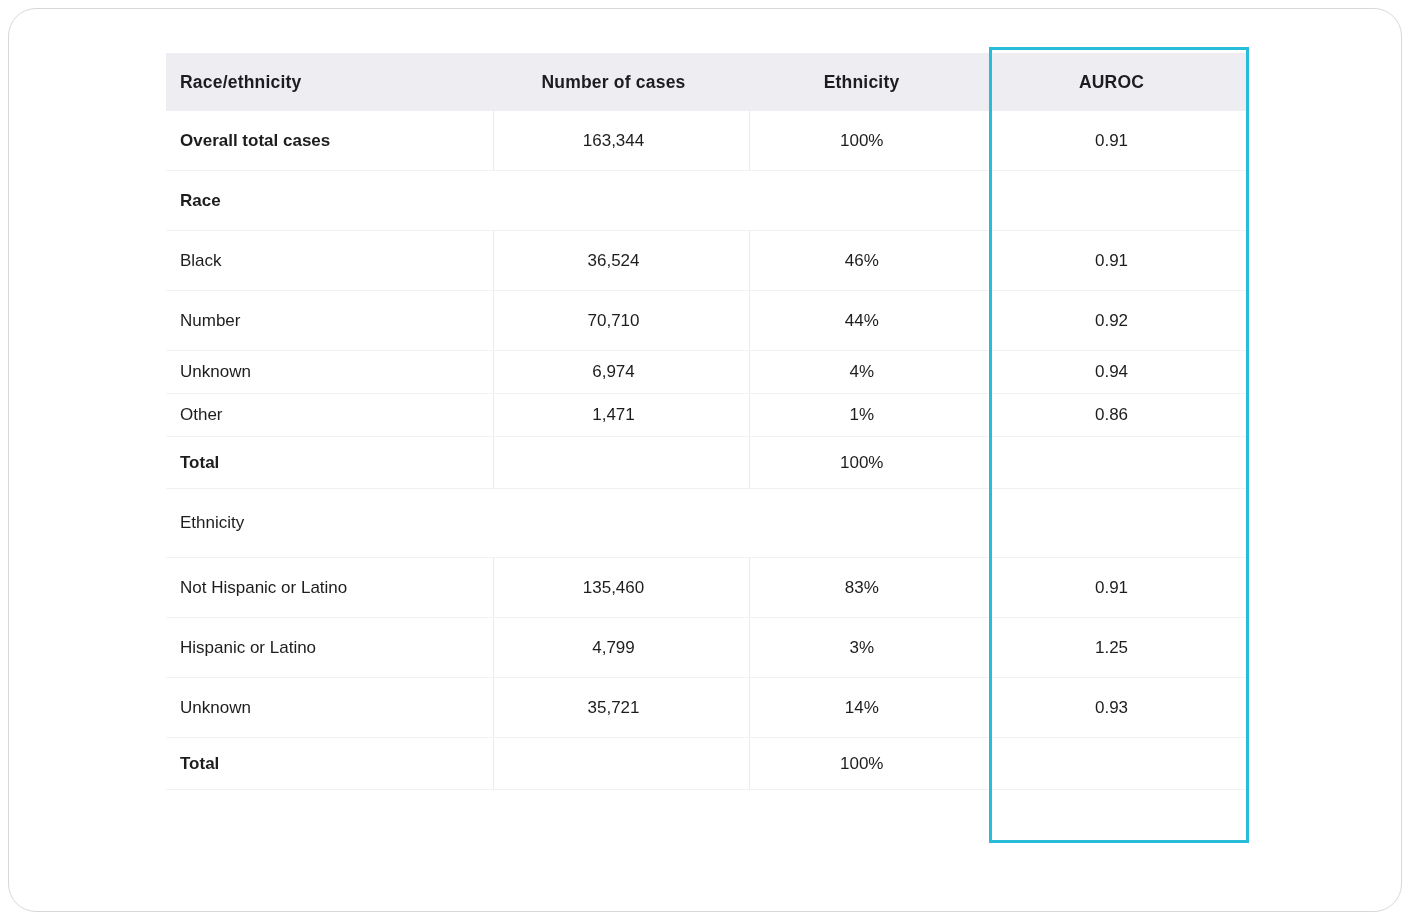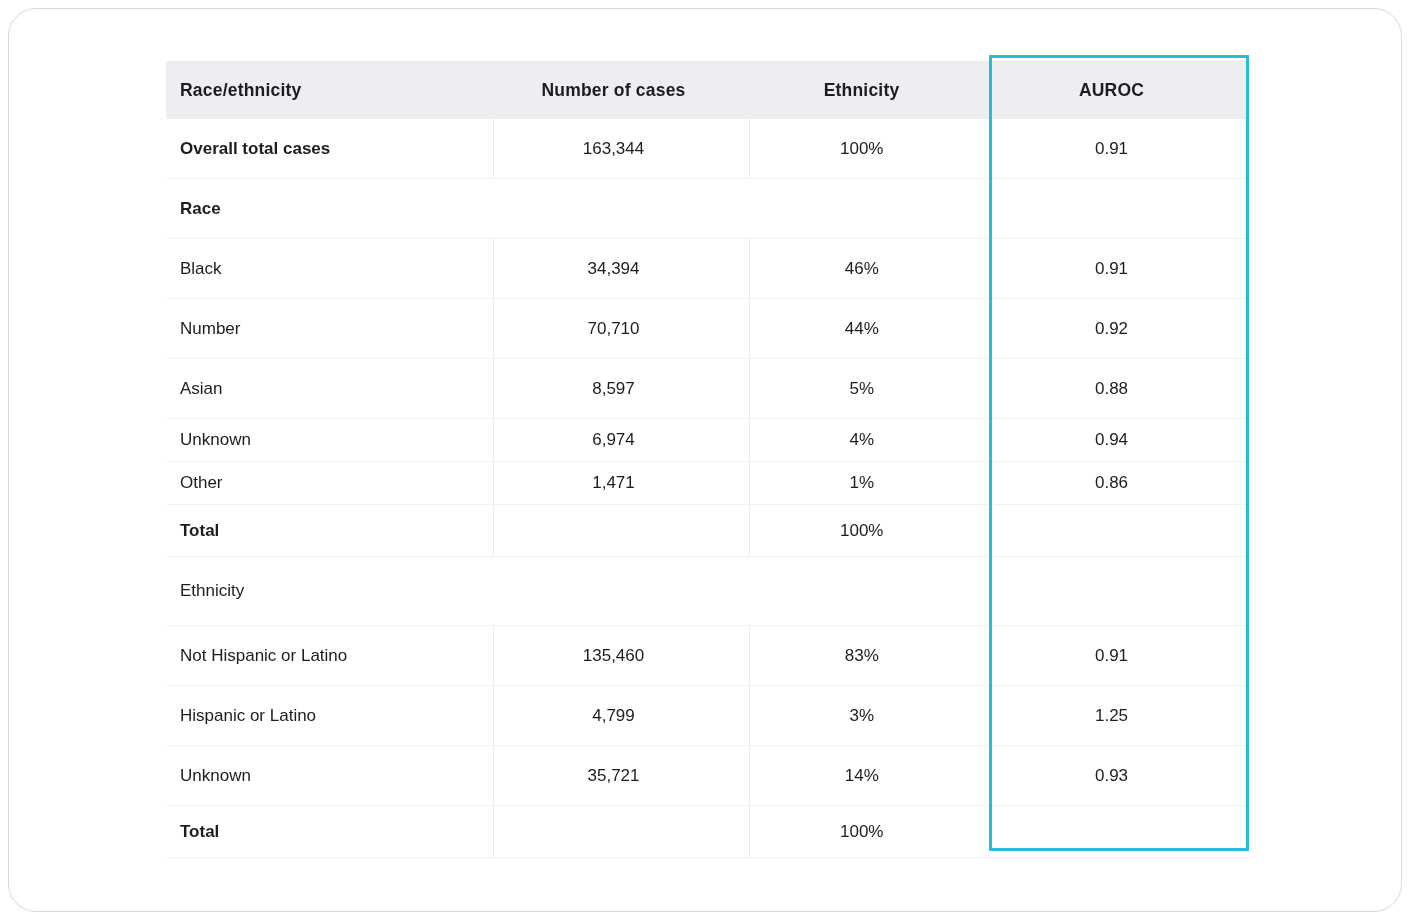--- a/index.html
+++ b/index.html
@@ -24,21 +24,21 @@
     top: 8px;
     right: 8px;
     bottom: 8px;
     background: #ffffff;
     border: 1px solid #d8d8da;
     border-radius: 28px;
   }
   .table-wrap {
     position: absolute;
     left: 157px;
-    top: 52px;
+    top: 44px;
     width: 1083px;
   }
   table {
     border-collapse: collapse;
     table-layout: fixed;
     width: 1083px;
     font-size: 17px;
     color: #1d1d1f;
   }
   col.col-label   { width: 327px; }
@@ -112,35 +112,29 @@
               <td class="c0 vdiv">Overall total cases</td>
               <td class="c1 vdiv">163,344</td>
               <td class="c2">100%</td>
               <td class="c3">0.91</td>
             </tr>
             <tr class="row-section">
               <td colspan="4" class="c0">Race</td>
             </tr>
             <tr class="row-data">
               <td class="c0 vdiv">Black</td>
-              <td class="c1 vdiv">34,394</td>
+              <td class="c1 vdiv">36,524</td>
               <td class="c2">46%</td>
               <td class="c3">0.91</td>
             </tr>
             <tr class="row-data">
               <td class="c0 vdiv">Number</td>
               <td class="c1 vdiv">70,710</td>
               <td class="c2">44%</td>
               <td class="c3">0.92</td>
-            </tr>
-            <tr class="row-data">
-              <td class="c0 vdiv">Asian</td>
-              <td class="c1 vdiv">8,597</td>
-              <td class="c2">5%</td>
-              <td class="c3">0.88</td>
             </tr>
             <tr class="row-short">
               <td class="c0 vdiv">Unknown</td>
               <td class="c1 vdiv">6,974</td>
               <td class="c2">4%</td>
               <td class="c3">0.94</td>
             </tr>
             <tr class="row-short">
               <td class="c0 vdiv">Other</td>
               <td class="c1 vdiv">1,471</td>

